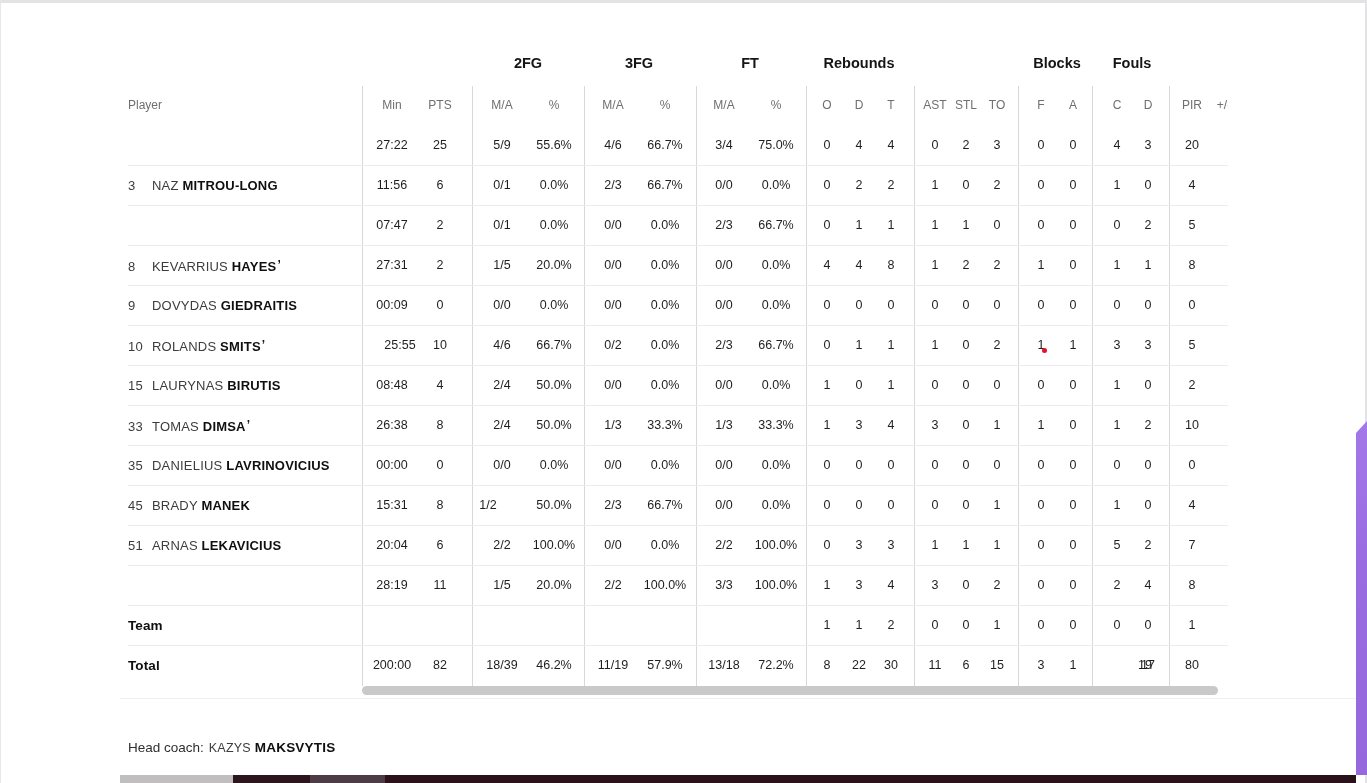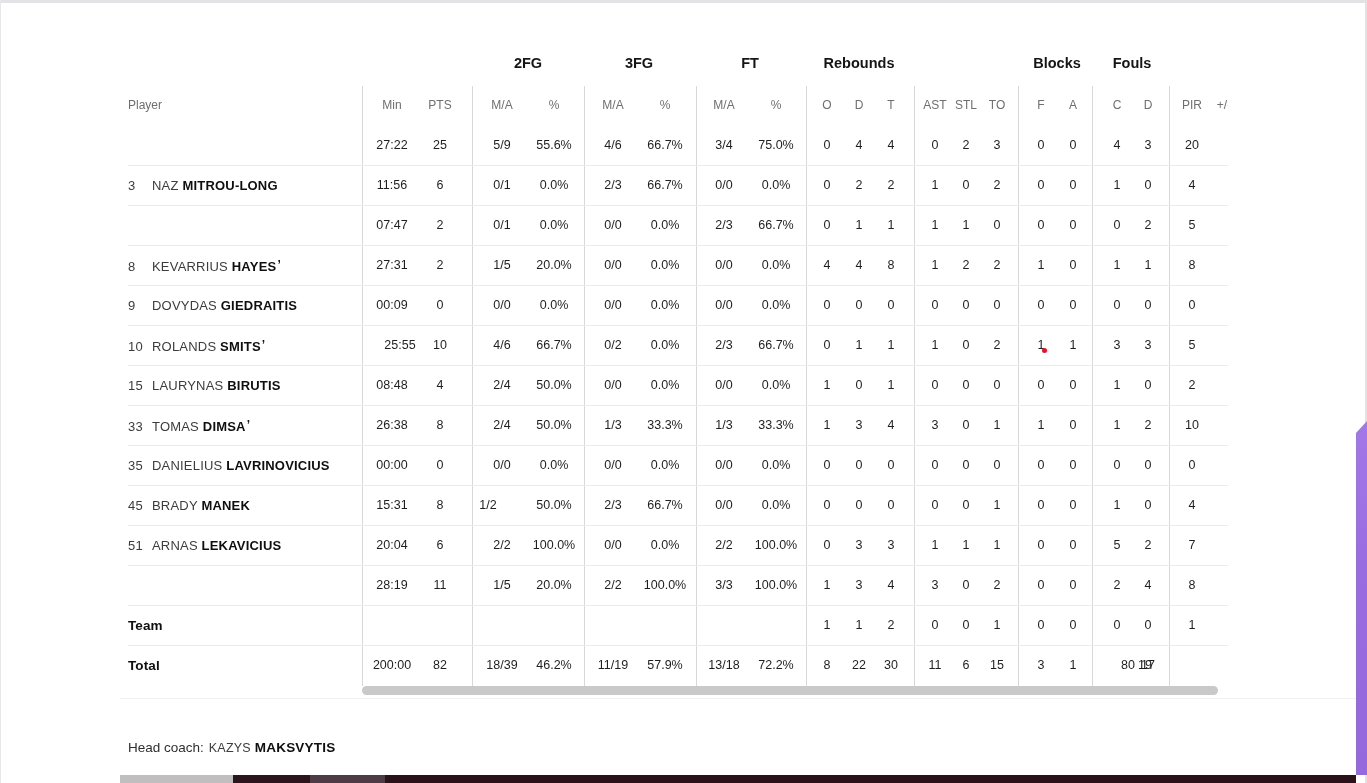--- a/index.html
+++ b/index.html
@@ -385,21 +385,21 @@
           <span class="cell" style="left: 699px;">8</span>
           <span class="cell" style="left: 731px;">22</span>
           <span class="cell" style="left: 763px;">30</span>
           <span class="cell" style="left: 807px;">11</span>
           <span class="cell" style="left: 838px;">6</span>
           <span class="cell" style="left: 869px;">15</span>
           <span class="cell" style="left: 913px;">3</span>
           <span class="cell" style="left: 945px;">1</span>
           <span class="cell" style="left: 989px; margin-left: 28px;">19</span>
           <span class="cell" style="left: 1020px;">17</span>
-          <span class="cell" style="left: 1000px;">80</span>
+          <span class="cell" style="left: 1064px;">80</span>
         </div>
       </div>
 
     <div class="live-dot" style="background: rgb(232, 17, 45);"></div>
   </div>
 
   <div class="scrollbar-track"></div>
   <div class="scrollbar-thumb"></div>
 
   <div class="coach">

